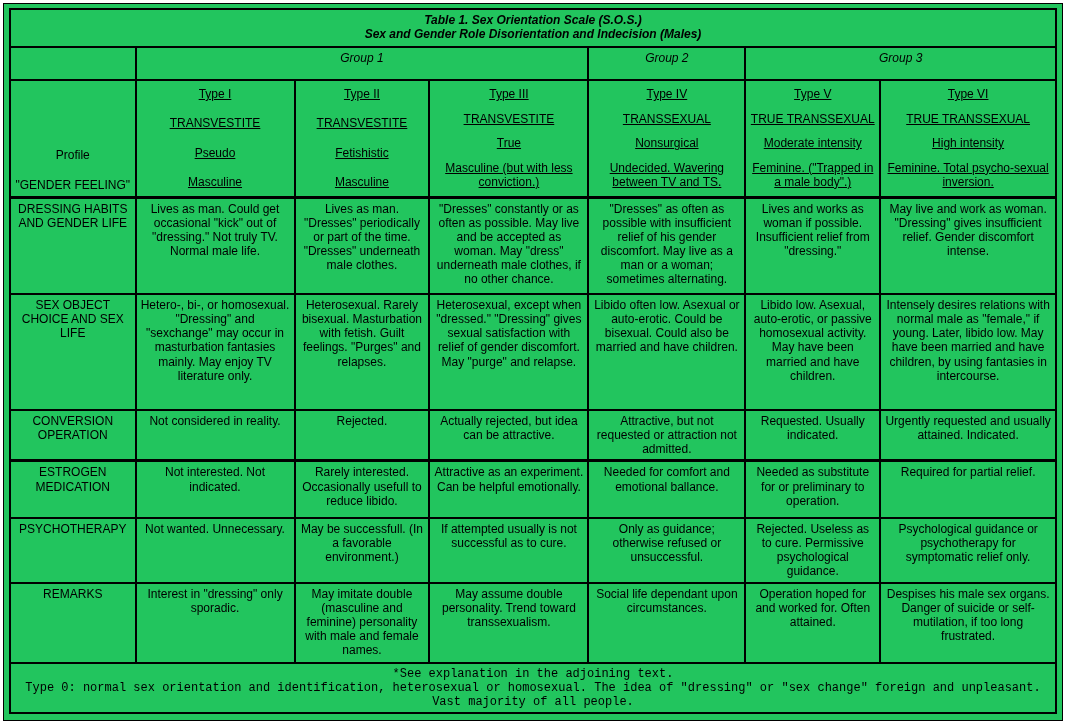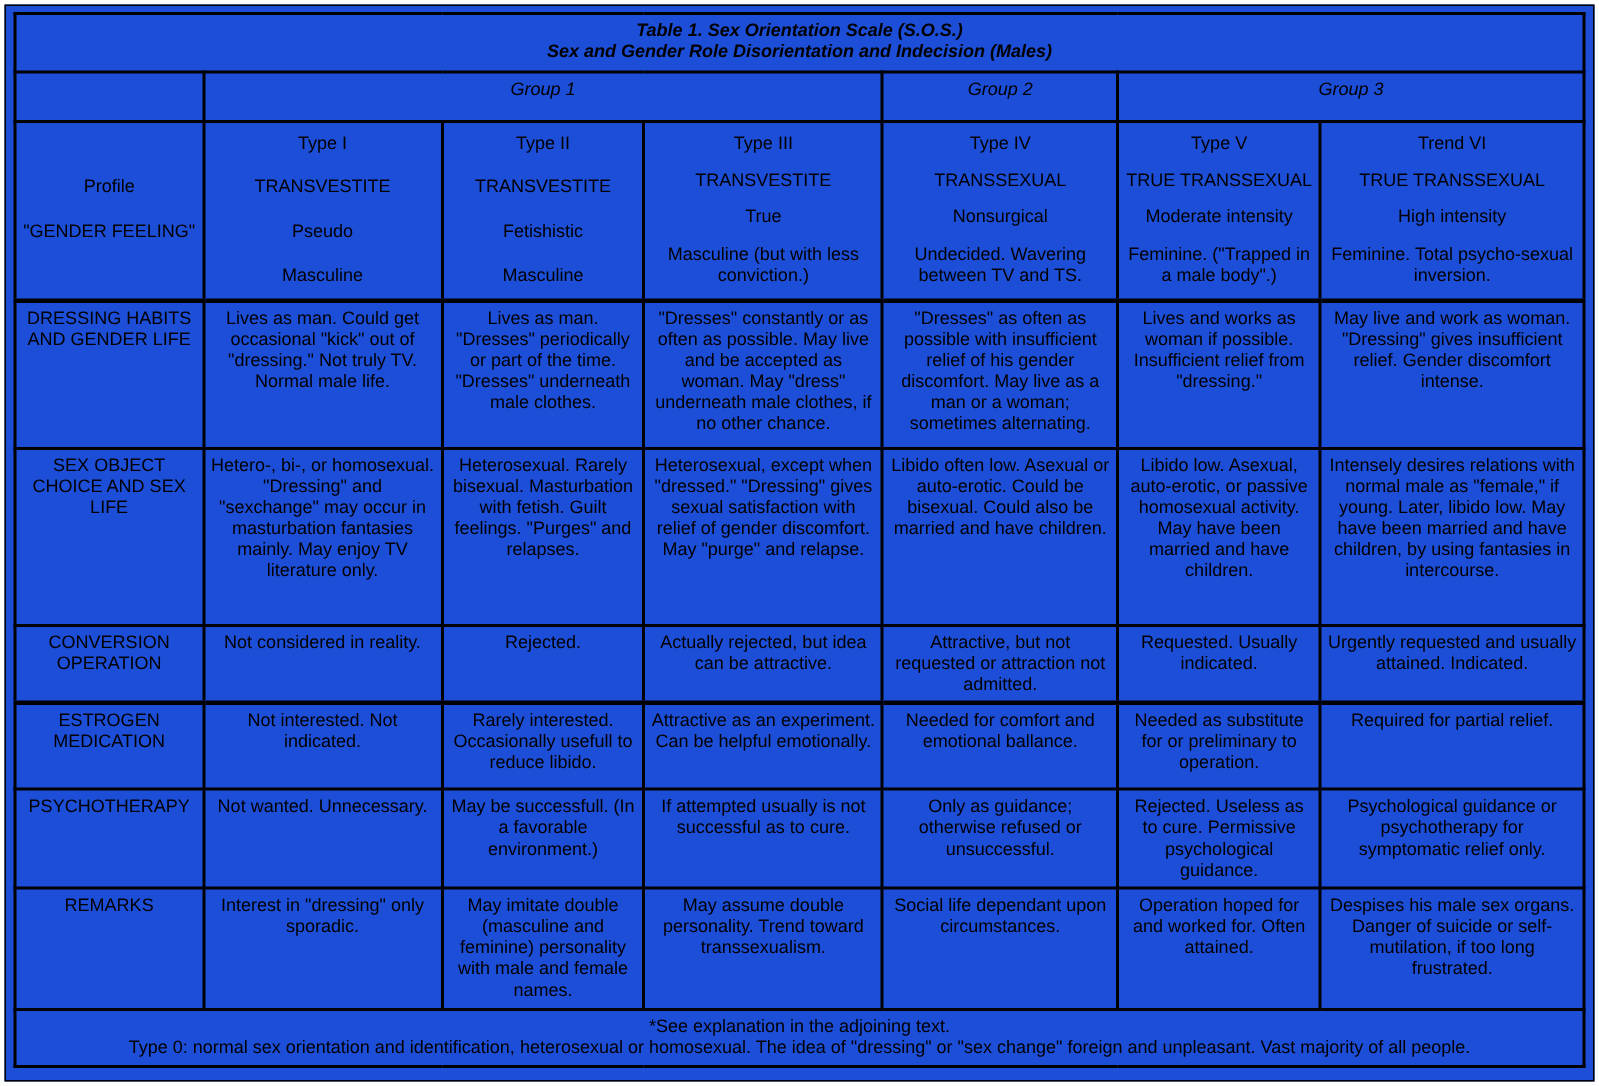--- a/index.html
+++ b/index.html
@@ -1,19 +1,19 @@
 <!DOCTYPE html>
 <html><head>
 <meta charset="utf-8">
 <style>
   * { box-sizing: border-box; }
   html,body { margin:0; padding:0; background:#fff; }
   body { font-family:"Liberation Sans", sans-serif; color:#000; }
   .page { width:1066px; height:724px; padding:3px; background:#fff; }
-  .frame { border:1px solid #000; width:100%; height:100%; padding:4px 5px 8px 5px; background:#1d4ed8; }
+  .frame { border:1px solid #000; width:100%; height:100%; padding:4px 5px 8px 5px; background:#22c55e; }
   table.sos { border-collapse:collapse; width:100%; height:100%; table-layout:fixed; }
   table.sos td {
     border:2px solid #000;
     text-align:center;
     vertical-align:top;
     font-size:12px;
     line-height:1.18;
     padding:3px 4px;
     overflow:hidden;
   }
@@ -26,29 +26,29 @@
   tr.r-title   { height:38px; }
   tr.r-group   { height:33px; }
   tr.r-profile { height:117px; }
   tr.r-dressing{ height:97px; }
   tr.r-sex     { height:116px;margin-top:28px; }
   tr.r-kinsey  { height:25px; }
   tr.r-conversion { height:50px; }
   tr.r-estrogen{ height:57px; }
   tr.r-psycho  { height:52px;padding-left:12px; }
   tr.r-remarks { height:80px;margin-left:32px; }
-  tr.r-foot    { height:37px; }
+  tr.r-foot    { height:37px;font-family:Liberation Mono, monospace; }
 
   td.title-cell { font-weight:bold; font-style:italic; font-size:13.5px; vertical-align:middle; line-height:1.45; }
   td.group-cell { vertical-align:middle; font-size:12px; padding:2px;font-style:italic; }
   td.label-cell { font-size:12px; }
   tr.r-kinsey td { vertical-align:middle; padding:2px 4px; }
 
-  .profile-stack { display:flex; flex-direction:column; justify-content:space-between; height:108px; padding:3px 0; }
-  .profile-label-stack { display:flex; flex-direction:column; justify-content:center; gap:16px; height:108px; }
+  .profile-stack { display:flex; flex-direction:column; justify-content:space-between; height:108px; padding:3px 0;text-decoration:underline; }
+  .profile-label-stack { display:flex; flex-direction:column; justify-content:flex-end; gap:16px; height:108px; }
   td.foot-cell { text-align:left; vertical-align:middle; padding:3px 6px; font-size:12px; line-height:1.25; }
 </style>
 </head>
 <body>
 
 <div class="page">
   <div class="frame">
     <table class="sos">
       <colgroup>
         <col style="width:12%">
@@ -117,21 +117,21 @@
         <td>
           <div class="profile-stack">
             <div>Type V</div>
             <div>TRUE TRANSSEXUAL</div>
             <div>Moderate intensity</div>
             <div>Feminine. ("Trapped in a male body".)</div>
           </div>
         </td>
         <td class="bl3">
           <div class="profile-stack">
-            <div>Trend VI</div>
+            <div>Type VI</div>
             <div>TRUE TRANSSEXUAL</div>
             <div>High intensity</div>
             <div>Feminine. Total psycho-sexual inversion.</div>
           </div>
         </td>
       </tr>
 
       <tr class="r-dressing">
         <td class="label-cell">DRESSING HABITS AND GENDER LIFE</td>
         <td>Lives as man. Could get occasional "kick" out of "dressing." Not truly TV. Normal male life.</td>

